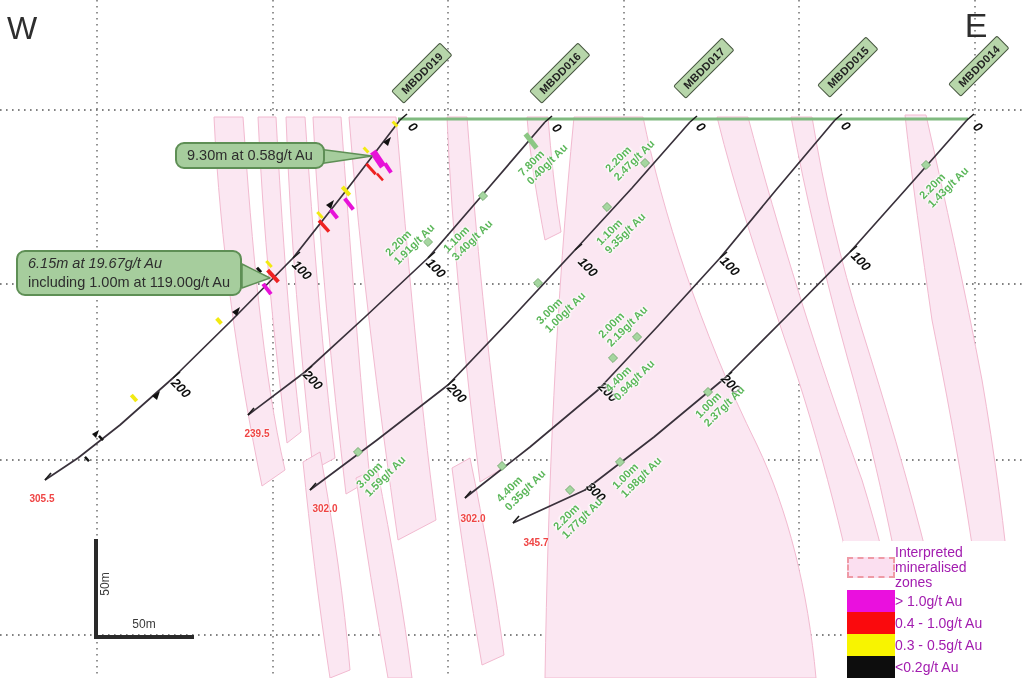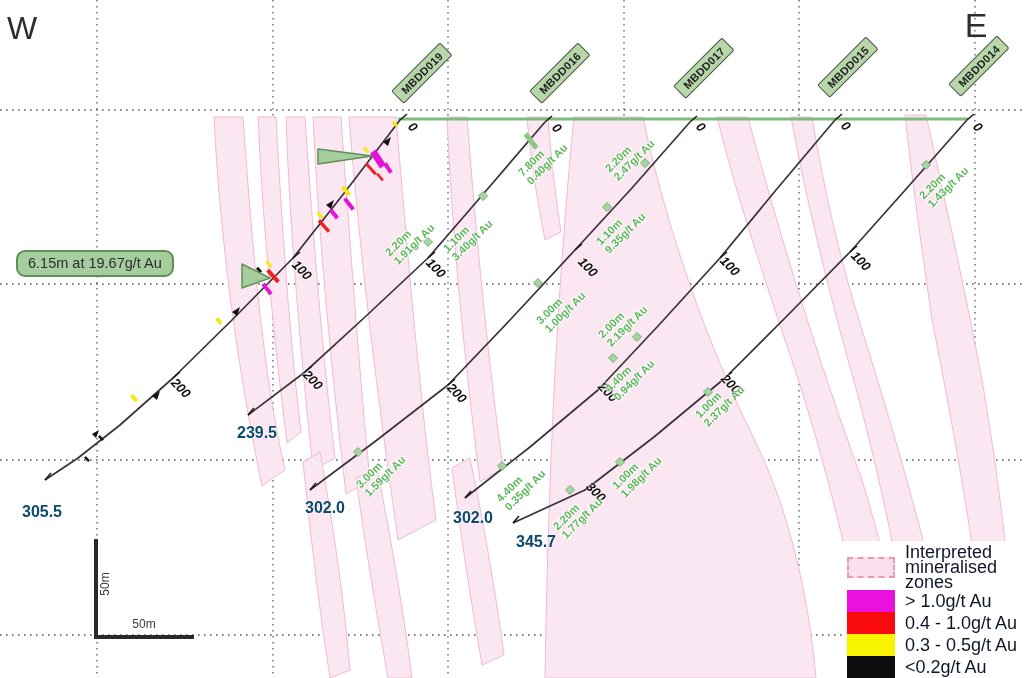--- a/index.html
+++ b/index.html
@@ -7,35 +7,35 @@
          font-family:"Liberation Sans","DejaVu Sans",sans-serif;}
   #baseSvg{position:absolute;left:0;top:0;}
   .abs{position:absolute;}
   .compass{color:#2e2e2e;font-size:32px;font-weight:400;transform:translate(-50%,-50%);}
   .holeLabel{background:#b7d6aa;border:1.3px solid #46553f;border-radius:2px;
              color:#232323;font-size:11px;font-weight:600;letter-spacing:.3px;
              padding:2px 7px;transform:translate(-50%,-50%) rotate(-45deg);white-space:nowrap;}
   .tk{color:#101010;font-size:13px;font-weight:bold;font-style:italic;
       transform:translate(-50%,-50%) rotate(45deg);white-space:nowrap;
       text-shadow:0 0 2px #fff,0 0 2px #fff;}
-  .eoh{color:#0c4a6e;font-size:16px;font-weight:bold;transform:translate(-50%,-50%);
+  .eoh{color:#ef4444;font-size:10px;font-weight:bold;transform:translate(-50%,-50%);
        white-space:nowrap;text-shadow:0 0 2px #fff,0 0 2px #fff;}
   .ic{color:#5cb75a;font-size:11px;font-weight:bold;line-height:11.5px;text-align:left;
       transform:translate(-50%,-50%) rotate(-45deg);white-space:nowrap;
       text-shadow:0 0 2px #fff,0 0 3px #fff,1px 1px 2px #fff,-1px -1px 2px #fff;}
   .ic span{display:block;}
   .callout{background:#a6cd9d;border:2px solid #5e8f55;border-radius:9px;
            color:#2d2d2d;font-size:14.5px;line-height:19px;padding:2px 10px;white-space:nowrap;}
   .scaleText{color:#3a3a3a;font-size:12px;transform:translate(-50%,-50%);white-space:nowrap;}
   .scaleText.vert{transform:translate(-50%,-50%) rotate(-90deg);}
   #legend{left:843px;top:541px;width:180px;background:#fff;padding:4px 0 4px 4px;}
   .legRow{display:flex;align-items:center;}
   .legSwatch{width:48px;height:22px;flex:0 0 48px;}
   .legSwatch.zone{height:21px;border:2px dashed #ef9aa6;box-sizing:border-box;}
-  .legText{margin-left:10px;color:#0f172a;font-size:18px;line-height:15px;}
+  .legText{color:#a21caf;font-size:14px;line-height:15px;}
 </style>
 </head>
 <body>
 
 <div id="stage">
 
   <svg id="baseSvg" width="1024" height="678" viewBox="0 0 1024 678">
 
     <g stroke="#5a5a5a" stroke-width="1.3" stroke-dasharray="1.6 4.4">
       <line x1="97" y1="0" x2="97" y2="678"></line>
@@ -241,21 +241,21 @@
   <div class="abs tk" style="left:588px;top:267px;">100</div>
   <div class="abs tk" style="left:457px;top:393px;">200</div>
   <div class="abs tk" style="left:846px;top:126px;">0</div>
   <div class="abs tk" style="left:730px;top:266px;">100</div>
   <div class="abs tk" style="left:608px;top:392px;">200</div>
   <div class="abs tk" style="left:978px;top:127px;">0</div>
   <div class="abs tk" style="left:861px;top:261px;">100</div>
   <div class="abs tk" style="left:731px;top:384px;">200</div>
   <div class="abs tk" style="left:596px;top:492px;">300</div>
 
-  <div class="abs eoh" style="left:42px;top:512px;">305.5</div>
+  <div class="abs eoh" style="left:42px;top:498px;">305.5</div>
   <div class="abs eoh" style="left:257px;top:433px;">239.5</div>
   <div class="abs eoh" style="left:325px;top:508px;">302.0</div>
   <div class="abs eoh" style="left:473px;top:518px;">302.0</div>
   <div class="abs eoh" style="left:536px;top:542px;">345.7</div>
 
   <div class="abs ic" style="left:410px;top:240px;">
       <span>2.20m</span>
       <span>1.91g/t Au</span>
     </div>
   <div class="abs ic" style="left:468px;top:236px;">
@@ -304,22 +304,26 @@
     </div>
   <div class="abs ic" style="left:637px;top:473px;">
       <span>1.00m</span>
       <span>1.98g/t Au</span>
     </div>
   <div class="abs ic" style="left:944px;top:183px;">
       <span>2.20m</span>
       <span>1.43g/t Au</span>
     </div>
 
+  <div class="abs callout" style="left:175px;top:142px;">
+    <span>9.30m at 0.58g/t Au</span>
+  </div>
   <div class="abs callout" style="left:16px;top:250px;">
-    <span style="display:block;">6.15m at 19.67g/t Au</span>
+    <span style="display:block;font-style:italic;">6.15m at 19.67g/t Au</span>
+    <span style="display:block;">including 1.00m at 119.00g/t Au</span>
   </div>
 
   <div class="abs scaleText vert" style="left:105px;top:584px;">50m</div>
   <div class="abs scaleText" style="left:144px;top:624px;">50m</div>
 
   <div id="legend" class="abs">
     <div class="legRow">
       <div class="legSwatch zone" style="background-color: rgb(251, 223, 240); border-color: rgb(239, 154, 166);"></div>
       <div class="legText" style="width:112px;">Interpreted mineralised zones</div>
     </div>

